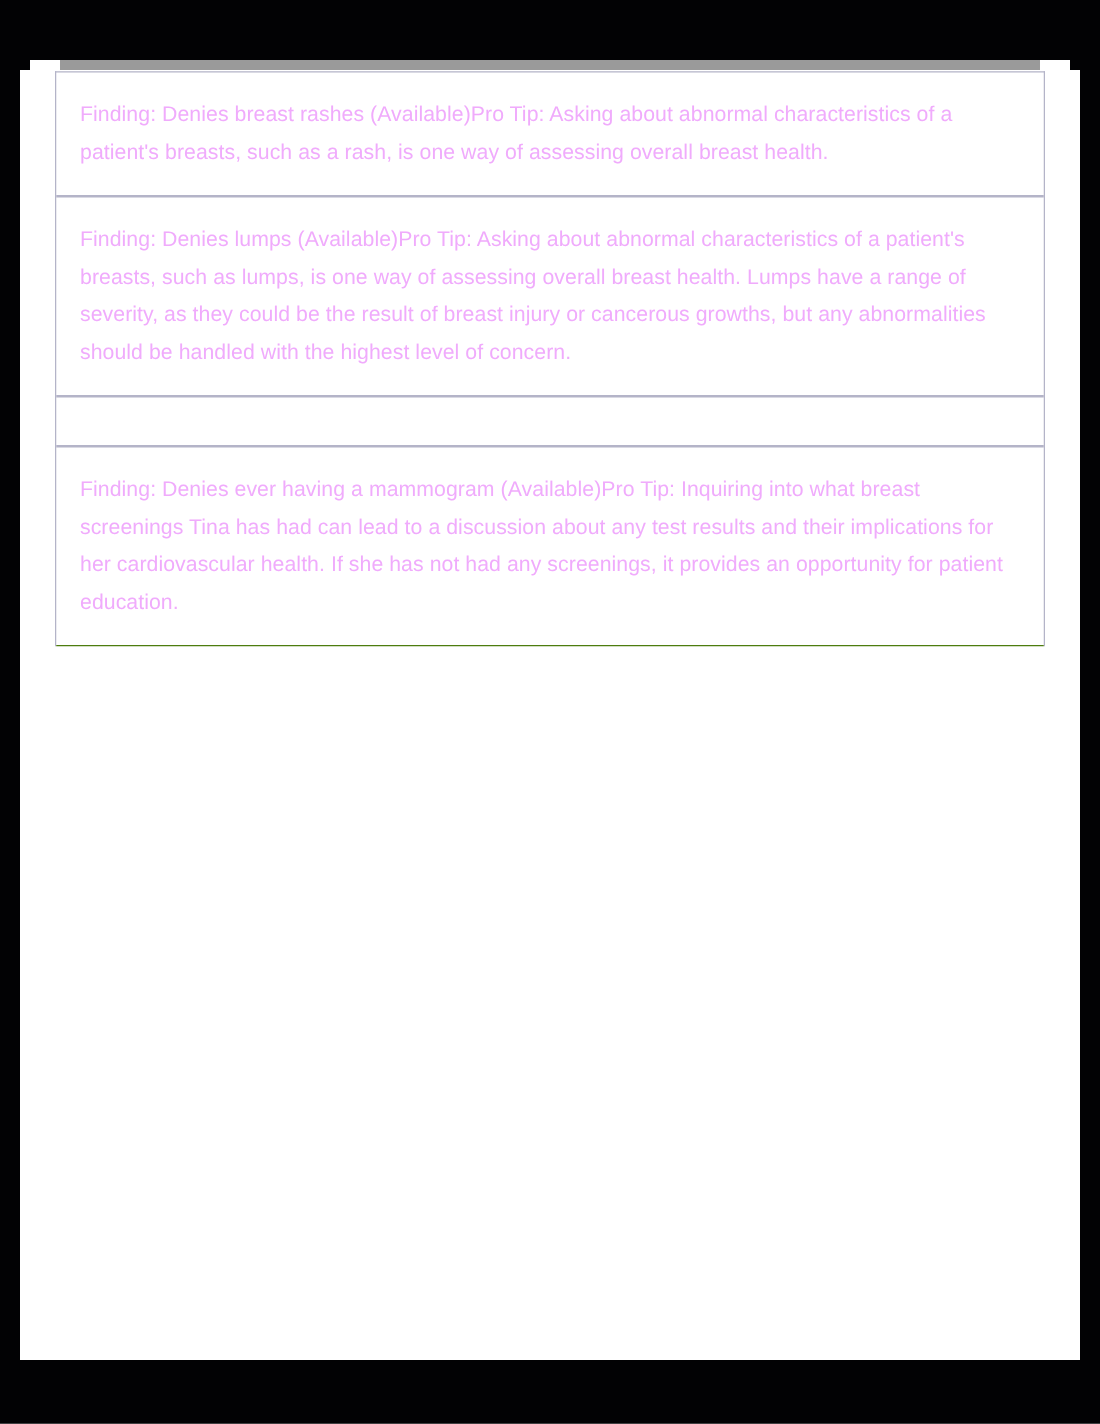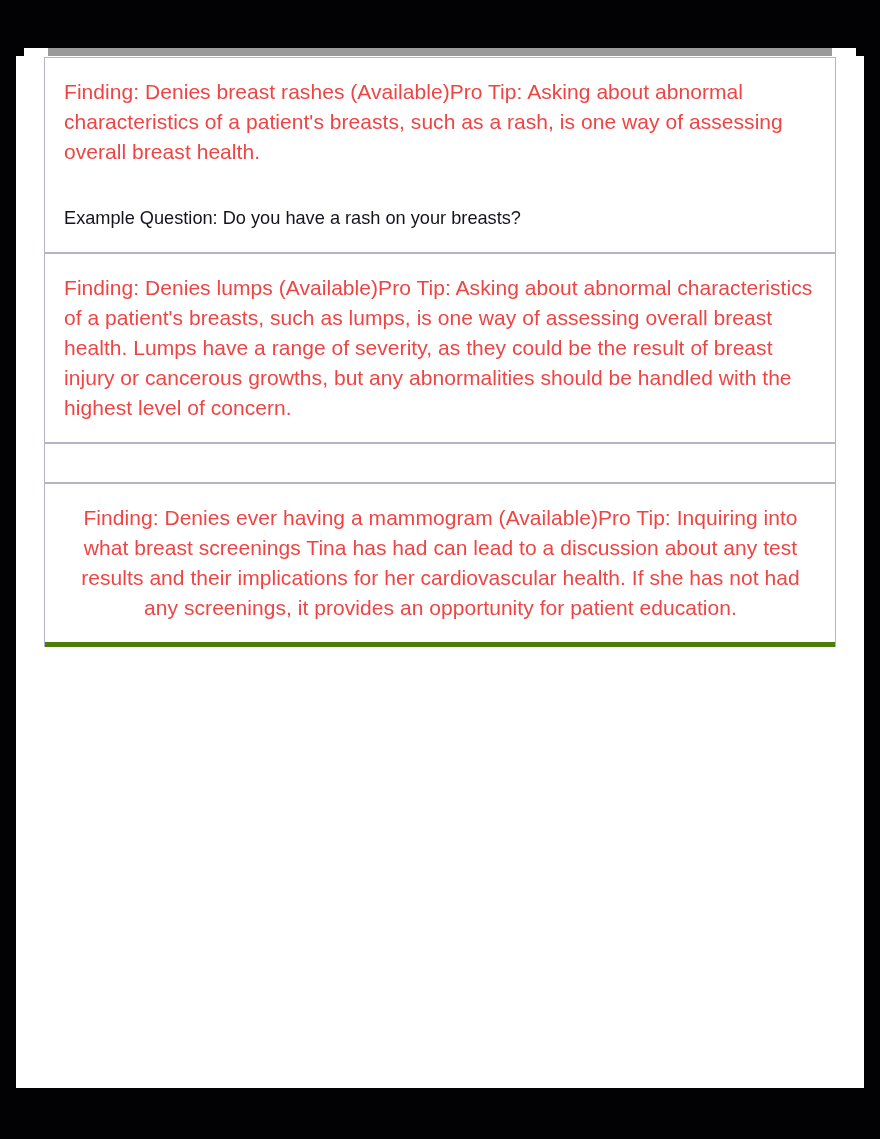--- a/index.html
+++ b/index.html
@@ -17,40 +17,39 @@
   }
   .table {
     position:absolute; left:44px; top:57px; width:792px;
     border:1px solid #b4b4c8; border-bottom:none; box-sizing:border-box;
   }
   .row {
     border-bottom:2px solid #b4b4c8;
     padding:19px 18px 19px 19px;
     box-sizing:border-box;
   }
-  .row:last-child { border-bottom:5px solid #4d7c0f;text-align:center; }
+  .row:last-child { border-bottom:1px solid #4d7c0f; }
   .finding {
-    color:#ef4444; font-size:21px; line-height:30px; letter-spacing:0.05px;
+    color:#f0abfc; font-size:17px; line-height:30px; letter-spacing:0.05px;
   }
   .question {
     color:#14141c; font-size:18.2px; line-height:30px; margin-top:36px;
   }
 </style>
 </head>
 <body>
 
 <div class="page"></div>
 <div class="page-top-left"></div>
 <div class="page-top-right"></div>
 <div class="topbar"></div>
 
 <div class="table">
   <div class="row">
     <div class="finding">Finding: Denies breast rashes (Available)Pro Tip: Asking about abnormal characteristics of a patient's breasts, such as a rash, is one way of assessing overall breast health.</div>
-    <div class="question">Example Question: Do you have a rash on your breasts?</div>
   </div>
   <div class="row">
     <div class="finding">Finding: Denies lumps (Available)Pro Tip: Asking about abnormal characteristics of a patient's breasts, such as lumps, is one way of assessing overall breast health. Lumps have a range of severity, as they could be the result of breast injury or cancerous growths, but any abnormalities should be handled with the highest level of concern.</div>
   </div>
   <div class="row">
   </div>
   <div class="row">
     <div class="finding">Finding: Denies ever having a mammogram (Available)Pro Tip: Inquiring into what breast screenings Tina has had can lead to a discussion about any test results and their implications for her cardiovascular health. If she has not had any screenings, it provides an opportunity for patient education.</div>
   </div>
 </div>

